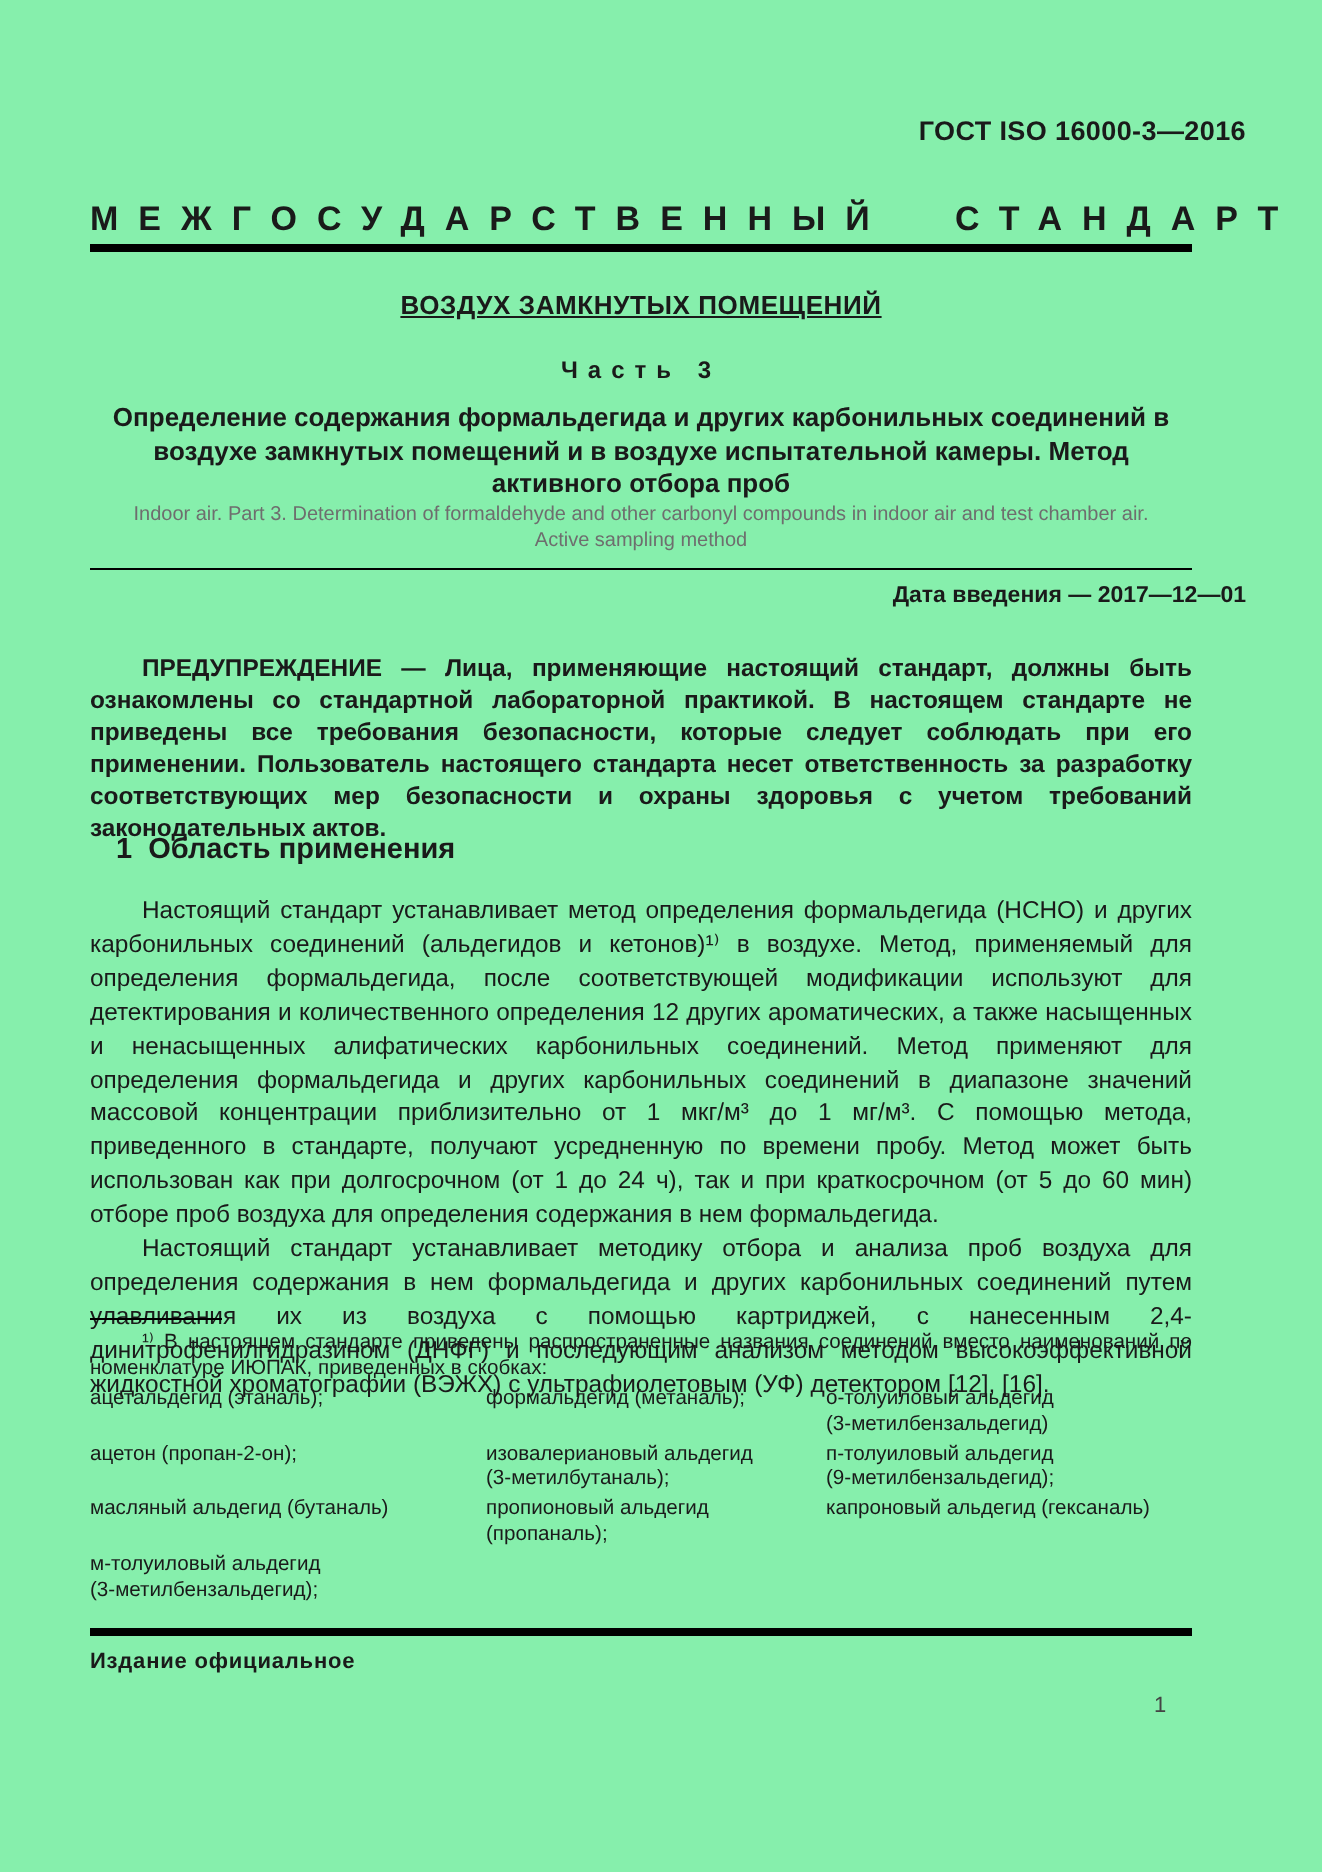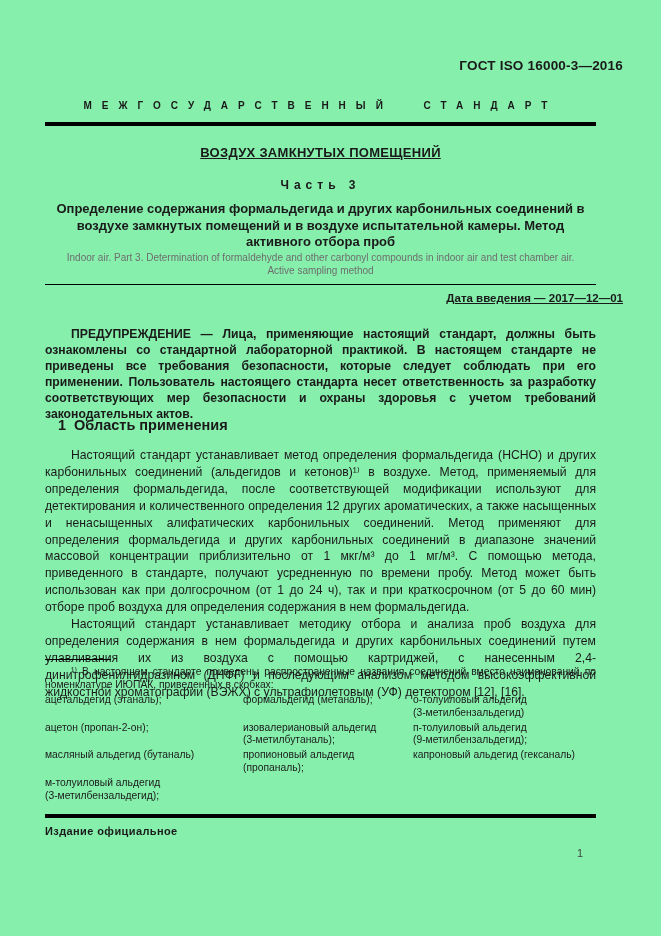--- a/index.html
+++ b/index.html
@@ -8,29 +8,29 @@
     width:661px;height:936px;
     background:#86efac;
     font-family:"Liberation Sans","DejaVu Sans",sans-serif;
     color:#1a1a1a;
     overflow:hidden;
     margin:0 auto;
     padding-left:26px;
   }
   .abs{position:absolute;}
   .doc-number{top:58px;right:64px;font-size:13.5px;font-weight:bold;letter-spacing:.2px;}
-  .std-type{top:100px;left:45px;width:551px;text-align:center;font-size:10px;font-weight:bold;letter-spacing:10px;word-spacing:18px;white-space:nowrap;}
+  .std-type{top:100px;left:45px;width:551px;text-align:center;font-size:17px;font-weight:bold;letter-spacing:10px;word-spacing:18px;white-space:nowrap;}
   .rule{background:#000;}
   .rule-thick-top{top:122px;left:45px;width:551px;height:4px;}
   .subject{top:145px;left:45px;width:551px;text-align:center;font-size:13px;font-weight:bold;letter-spacing:.3px;text-decoration:underline;}
   .part{top:178px;left:45px;width:551px;text-align:center;font-size:12px;font-weight:bold;letter-spacing:5px;}
   .title-ru{top:201px;left:48px;width:545px;text-align:center;font-size:13px;font-weight:bold;line-height:16.5px;}
   .title-en{top:252px;left:45px;width:551px;text-align:center;font-size:10px;color:#6e6e6e;line-height:12.5px;white-space:pre-line;}
   .rule-thin{top:284px;left:45px;width:551px;height:1px;}
-  .date-line{top:292px;right:64px;font-size:11.5px;font-weight:bold;text-decoration:underline;}
+  .date-line{top:292px;right:64px;font-size:11.5px;font-weight:bold;}
   .warning{top:326px;left:45px;width:551px;font-size:12.2px;font-weight:bold;text-align:justify;text-indent:26px;line-height:16px;}
   .sec-heading{top:417px;left:58px;font-size:14.5px;font-weight:bold;}
   .sec-heading .num{margin-right:8px;}
   .body-text{top:447px;left:45px;width:551px;font-size:12.2px;text-align:justify;line-height:16.9px;}
   .body-text p{margin:0;text-indent:26px;}
   .fn-rule{top:659px;left:45px;width:66px;height:1px;}
   .fn-intro{top:665px;left:45px;width:551px;font-size:10.3px;text-align:justify;text-indent:26px;line-height:13px;}
   .fn-table{top:694px;left:45px;width:551px;display:grid;grid-template-columns:198px 170px 1fr;row-gap:2px;font-size:10.3px;line-height:12.8px;}
   .fn-cell{white-space:pre-line;padding-right:6px;}
   .rule-thick-bottom{top:814px;left:45px;width:551px;height:3.5px;}

